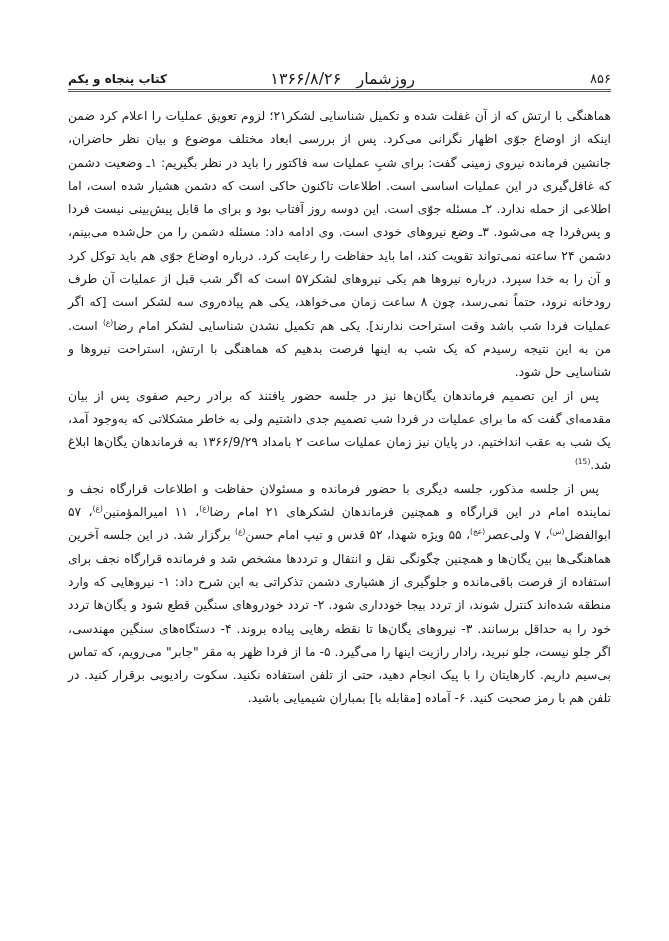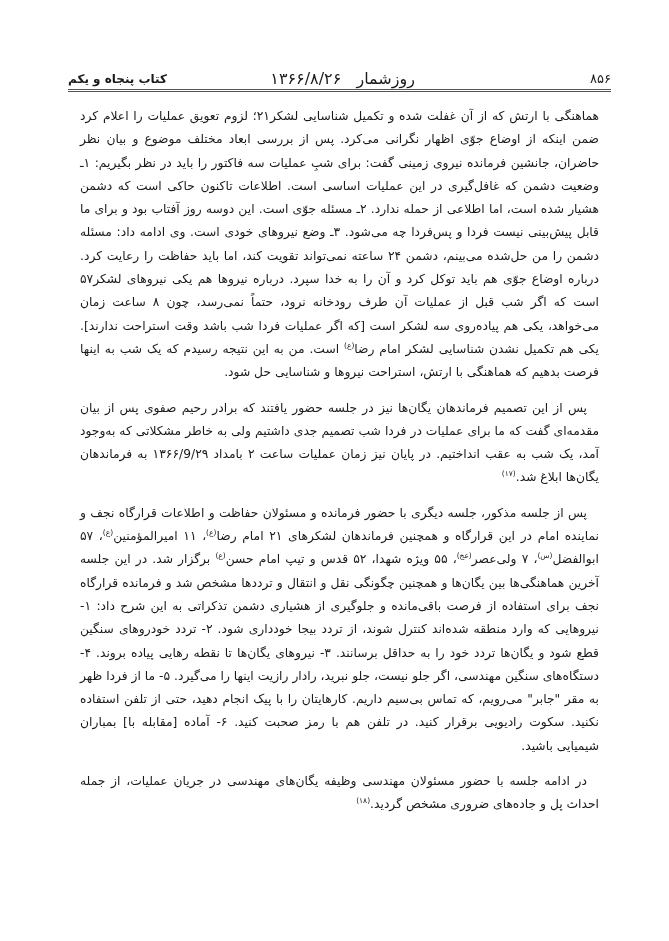--- a/index.html
+++ b/index.html
@@ -52,21 +52,21 @@
       font-weight: bold;
     }
     .body-text {
       margin-top: 13px;
       font-size: 12.3px;
       line-height: 23.3px;
       text-align: justify;
       text-align-last: right;
     }
     .body-text p {
-      margin: 12px;
+      margin: 0;
     }
     .body-text p.indent {
       text-indent: 12px;
     }
     .body-text sup {
       font-size: 7.5px;
       line-height: 0;
       vertical-align: super;
     }
   </style>
@@ -79,17 +79,16 @@
     <span class="center">
       <span>روزشمار</span>
       &nbsp;
       <span>۱۳۶۶/۸/۲۶</span>
     </span>
     <span class="book-title">کتاب پنجاه و یکم</span>
   </div>
 
   <div class="body-text" id="body-text">
       <p><span>هماهنگی با ارتش که از آن غفلت شده و تکمیل شناسایی لشکر۲۱؛ لزوم تعویق عملیات را اعلام کرد ضمن اینکه از اوضاع جوّی اظهار نگرانی می‌کرد. پس از بررسی ابعاد مختلف موضوع و بیان نظر حاضران، جانشین فرمانده نیروی زمینی گفت: برای شبِ عملیات سه فاکتور را باید در نظر بگیریم: ۱ـ وضعیت دشمن که غافل‌گیری در این عملیات اساسی است. اطلاعات تاکنون حاکی است که دشمن هشیار شده است، اما اطلاعی از حمله ندارد. ۲ـ مسئله جوّی است. این دوسه روز آفتاب بود و برای ما قابل پیش‌بینی نیست فردا و پس‌فردا چه می‌شود. ۳ـ وضع نیروهای خودی است. وی ادامه داد: مسئله دشمن را من حل‌شده می‌بینم، دشمن ۲۴ ساعته نمی‌تواند تقویت کند، اما باید حفاظت را رعایت کرد. درباره اوضاع جوّی هم باید توکل کرد و آن را به خدا سپرد. درباره نیروها هم یکی نیروهای لشکر۵۷ است که اگر شب قبل از عملیات آن طرف رودخانه نرود، حتماً نمی‌رسد، چون ۸ ساعت زمان می‌خواهد، یکی هم پیاده‌روی سه لشکر است [که اگر عملیات فردا شب باشد وقت استراحت ندارند]. یکی هم تکمیل نشدن شناسایی لشکر امام رضا</span><sup>(ع)</sup><span> است. من به این نتیجه رسیدم که یک شب به اینها فرصت بدهیم که هماهنگی با ارتش، استراحت نیروها و شناسایی حل شود.</span></p>
-      <p class="indent"><span>پس از این تصمیم فرماندهان یگان‌ها نیز در جلسه حضور یافتند که برادر رحیم صفوی پس از بیان مقدمه‌ای گفت که ما برای عملیات در فردا شب تصمیم جدی داشتیم ولی به خاطر مشکلاتی که به‌وجود آمد، یک شب به عقب انداختیم. در پایان نیز زمان عملیات ساعت ۲ بامداد ۱۳۶۶/9/۲۹ به فرماندهان یگان‌ها ابلاغ شد.</span><sup>(۱۷)</sup></p>
+      <p class="indent"><span>پس از این تصمیم فرماندهان یگان‌ها نیز در جلسه حضور یافتند که برادر رحیم صفوی پس از بیان مقدمه‌ای گفت که ما برای عملیات در فردا شب تصمیم جدی داشتیم ولی به خاطر مشکلاتی که به‌وجود آمد، یک شب به عقب انداختیم. در پایان نیز زمان عملیات ساعت ۲ بامداد ۱۳۶۶/9/۲۹ به فرماندهان یگان‌ها ابلاغ شد.</span><sup>(15)</sup></p>
       <p class="indent"><span>پس از جلسه مذکور، جلسه دیگری با حضور فرمانده و مسئولان حفاظت و اطلاعات قرارگاه نجف و نماینده امام در این قرارگاه و همچنین فرماندهان لشکرهای ۲۱ امام رضا</span><sup>(ع)</sup><span>، ۱۱ امیرالمؤمنین</span><sup>(ع)</sup><span>، ۵۷ ابوالفضل</span><sup>(س)</sup><span>، ۷ ولی‌عصر</span><sup>(عج)</sup><span>، ۵۵ ویژه شهدا، ۵۲ قدس و تیپ امام حسن</span><sup>(ع)</sup><span> برگزار شد. در این جلسه آخرین هماهنگی‌ها بین یگان‌ها و همچنین چگونگی نقل و انتقال و ترددها مشخص شد و فرمانده قرارگاه نجف برای استفاده از فرصت باقی‌مانده و جلوگیری از هشیاری دشمن تذکراتی به این شرح داد: ۱- نیروهایی که وارد منطقه شده‌اند کنترل شوند، از تردد بیجا خودداری شود. ۲- تردد خودروهای سنگین قطع شود و یگان‌ها تردد خود را به حداقل برسانند. ۳- نیروهای یگان‌ها تا نقطه رهایی پیاده بروند. ۴- دستگاه‌های سنگین مهندسی، اگر جلو نیست، جلو نبرید، رادار رازیت اینها را می‌گیرد. ۵- ما از فردا ظهر به مقر "جابر" می‌رویم، که تماس بی‌سیم داریم. کارهایتان را با پیک انجام دهید، حتی از تلفن استفاده نکنید. سکوت رادیویی برقرار کنید. در تلفن هم با رمز صحبت کنید. ۶- آماده [مقابله با] بمباران شیمیایی باشید.</span></p>
-      <p class="indent"><span>در ادامه جلسه با حضور مسئولان مهندسی وظیفه یگان‌های مهندسی در جریان عملیات، از جمله احداث پل و جاده‌های ضروری مشخص گردید.</span><sup>(۱۸)</sup></p>
     </div>
 </div>
 
 </body></html>

